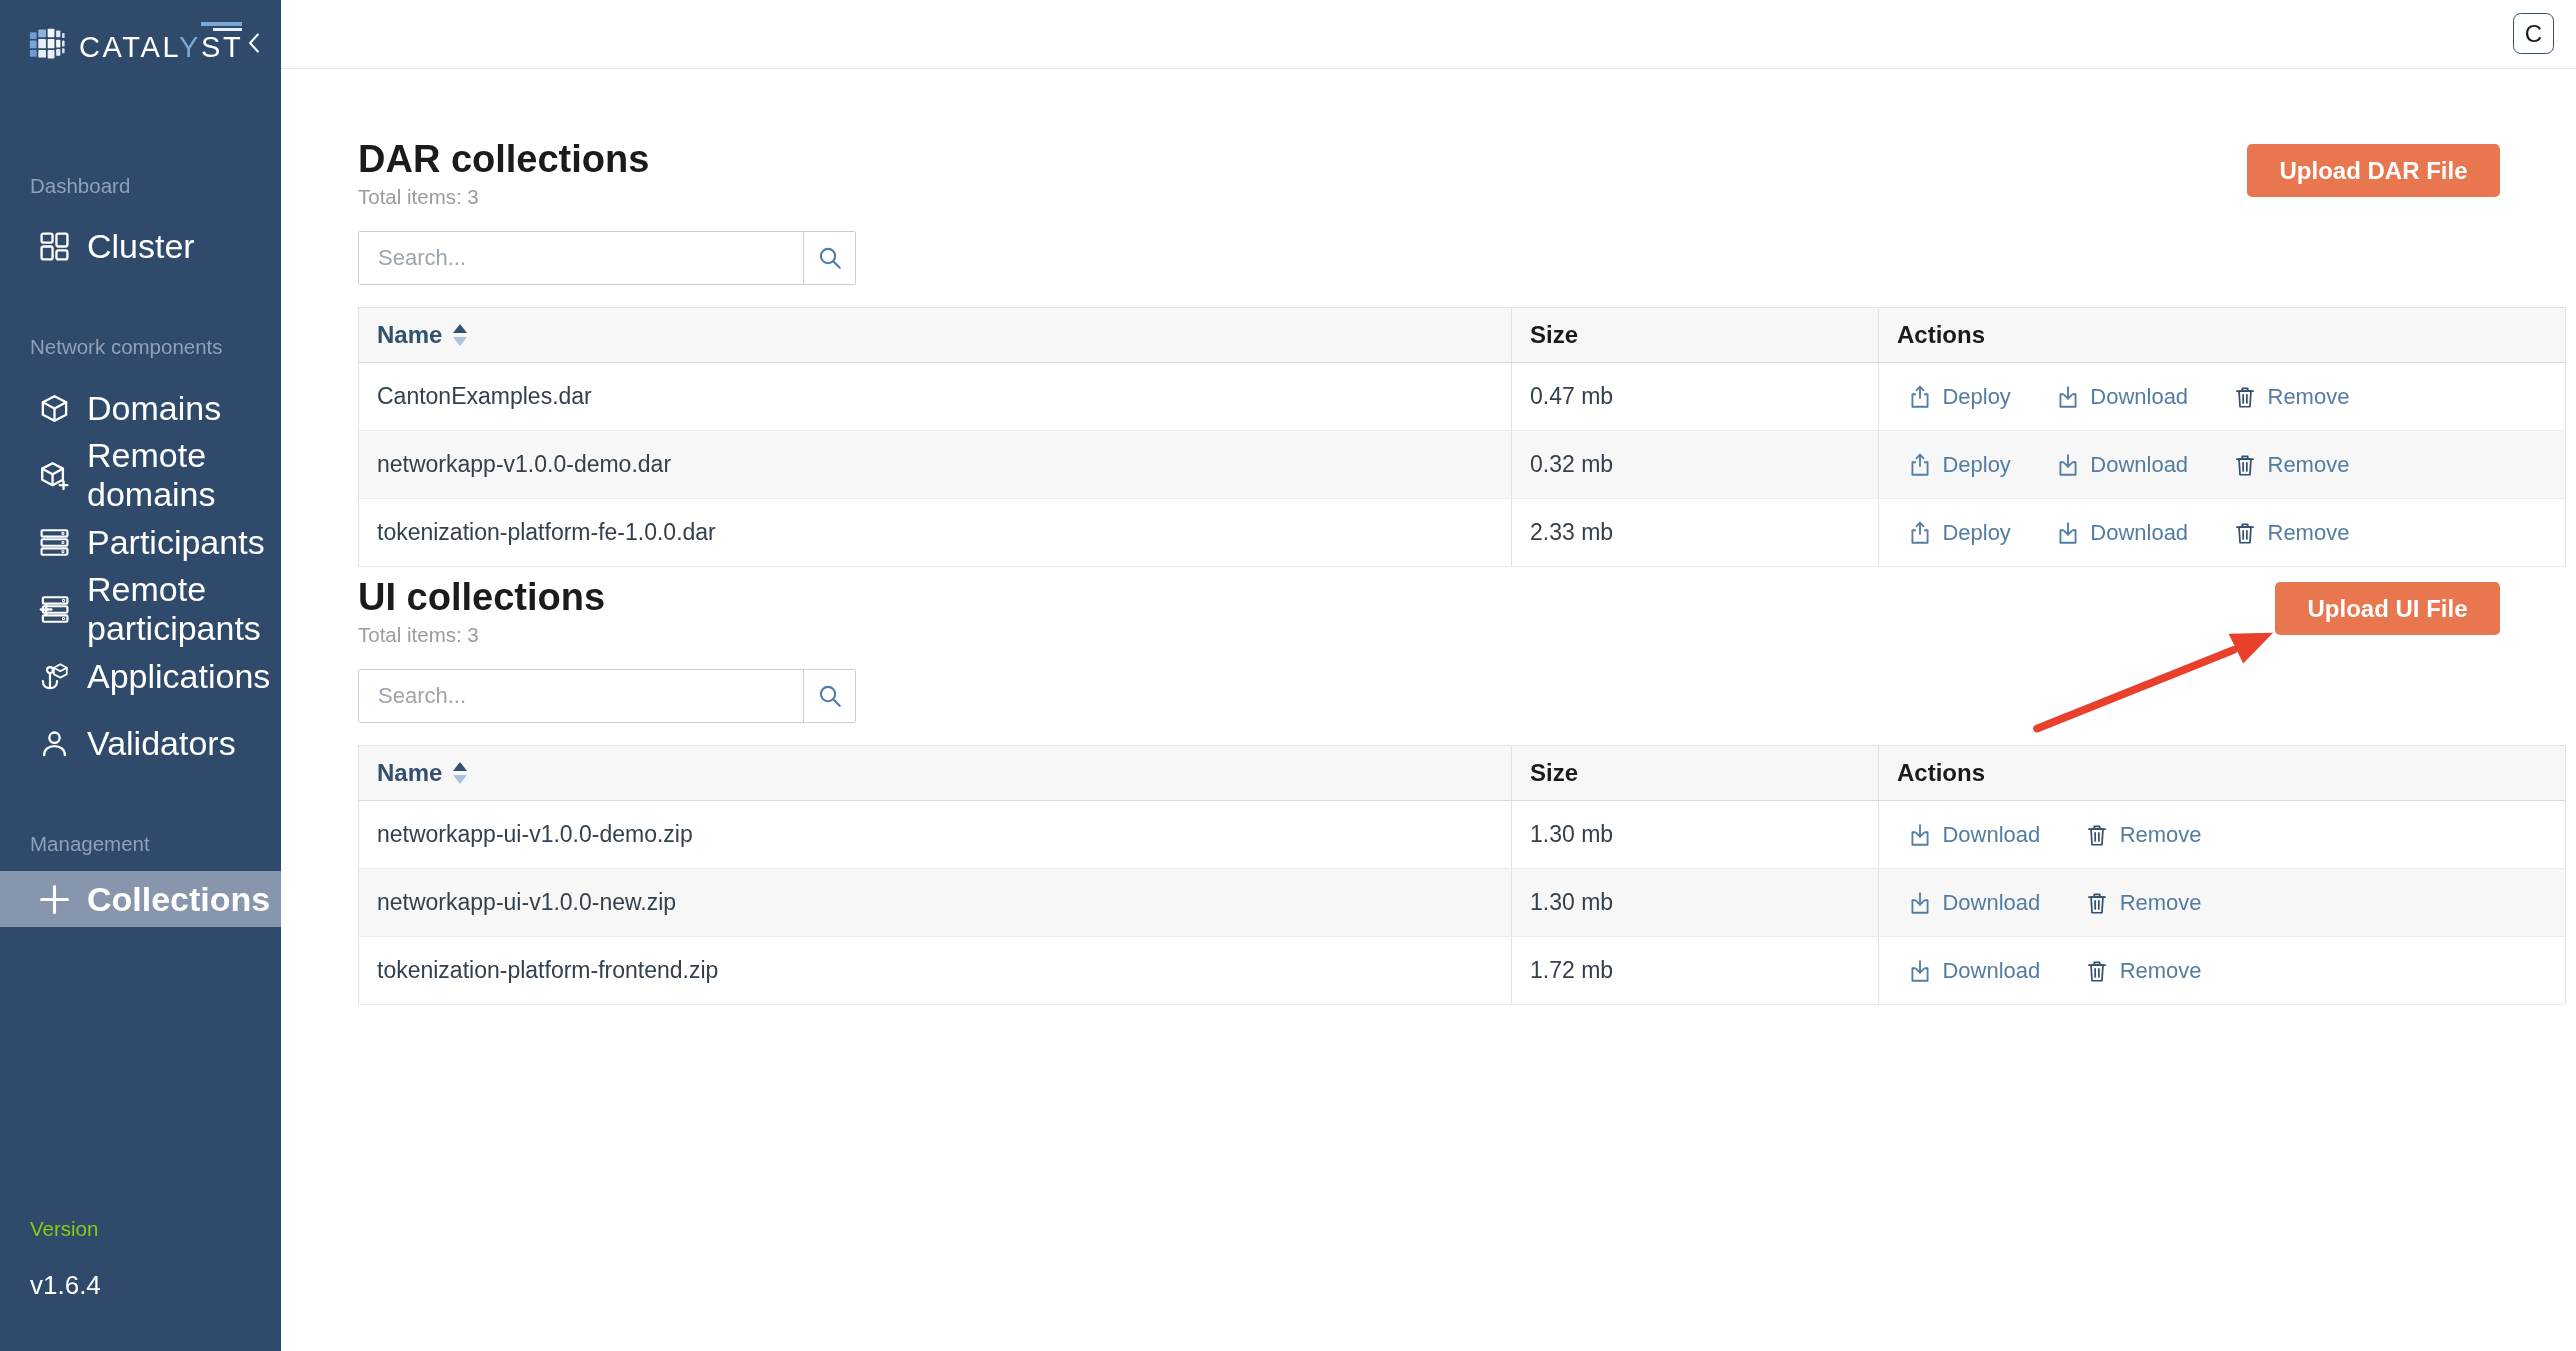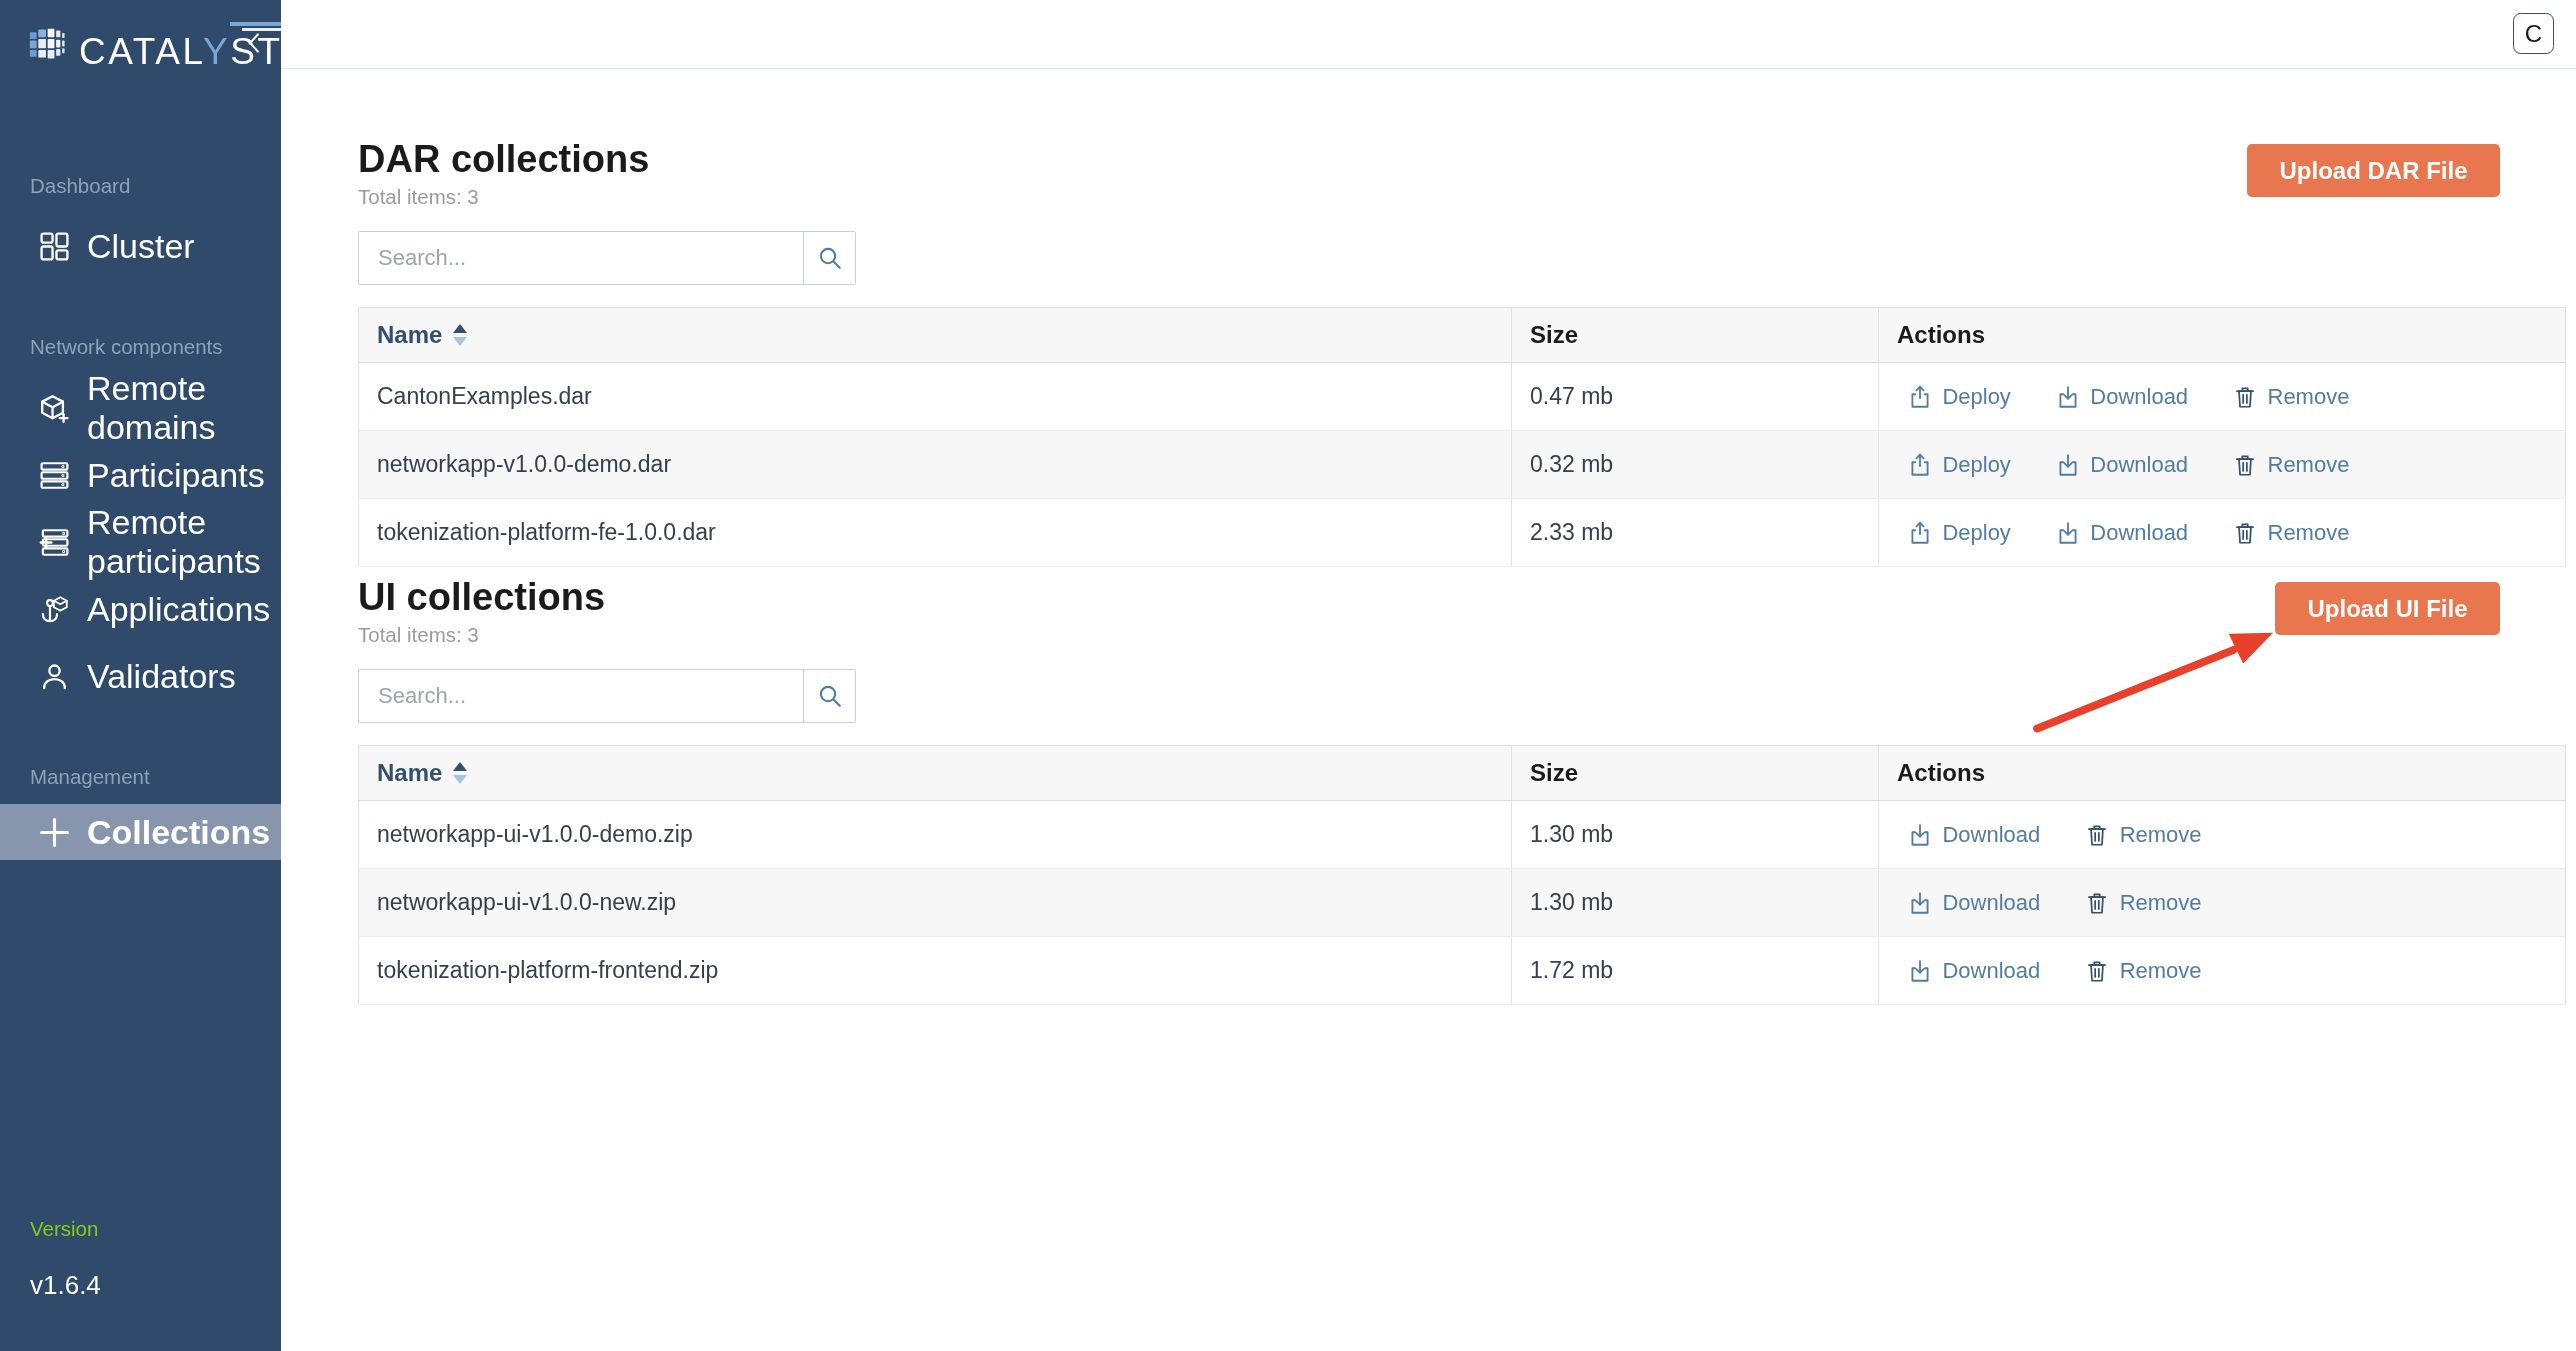--- a/index.html
+++ b/index.html
@@ -19,21 +19,21 @@
     font-size:24px;color:#1b1b1b;cursor:pointer;
   }
   
   .sidebar{
     position:absolute;left:0;top:0;width:281px;height:1351px;
     background:#2f4a6b;color:#fff;
   }
   .logo-row{position:relative;height:86px;}
   .logo-mark{position:absolute;left:29px;top:25px;}
   .logo-text{
-    position:absolute;left:79px;top:31px;font-size:37px;letter-spacing:2.6px;
+    position:absolute;left:79px;top:31px;font-size:29px;letter-spacing:2.6px;
     font-weight:400;color:#fff;white-space:nowrap;
   }
   .logo-text .accent{color:#7ba6d4;}
   .logo-text .st-wrap{position:relative;display:inline-block;}
   .logo-text .st-wrap::before{
     content:"";position:absolute;left:0;right:1.7px;top:-8.6px;height:3.4px;background:#7ba6d4;
   }
   .logo-text .st-wrap::after{
     content:"";position:absolute;left:12px;right:1.7px;top:-2.6px;height:2.6px;background:#e8eef5;
   }
@@ -159,20 +159,30 @@
             <rect x="13.5" y="2" width="8.5" height="10" rx="1.5"></rect>
             <rect x="13.5" y="15" width="8.5" height="7" rx="1.5"></rect>
           </svg>
         </span>
         <span class="nav-label">Cluster</span>
       </div>
       <div class="nav-section-label">Network components</div>
       <div class="nav-item">
         <span class="nav-icon">
           <svg viewBox="0 0 24 24" fill="none" stroke="currentColor" stroke-linecap="round" stroke-linejoin="round" stroke-width="1.8">
+            <path d="M12 2.5 L21 7.2 V16.8 L12 21.5 L3 16.8 V7.2 Z"></path>
+            <path d="M3 7.2 L12 12 L21 7.2"></path>
+            <path d="M12 12 V21.5"></path>
+          </svg>
+        </span>
+        <span class="nav-label">Domains</span>
+      </div>
+      <div class="nav-item">
+        <span class="nav-icon">
+          <svg viewBox="0 0 24 24" fill="none" stroke="currentColor" stroke-linecap="round" stroke-linejoin="round" stroke-width="1.8">
             <path d="M10.5 2.5 L18.5 6.7 V15.3 L10.5 19.5 L2.5 15.3 V6.7 Z"></path>
             <path d="M2.5 6.7 L10.5 11 L18.5 6.7"></path>
             <path d="M10.5 11 V19.5"></path>
             <path d="M16 19.5 H22"></path>
             <path d="M19 16.5 V22.5"></path>
           </svg>
         </span>
         <span class="nav-label">Remote domains</span>
       </div>
       <div class="nav-item">

